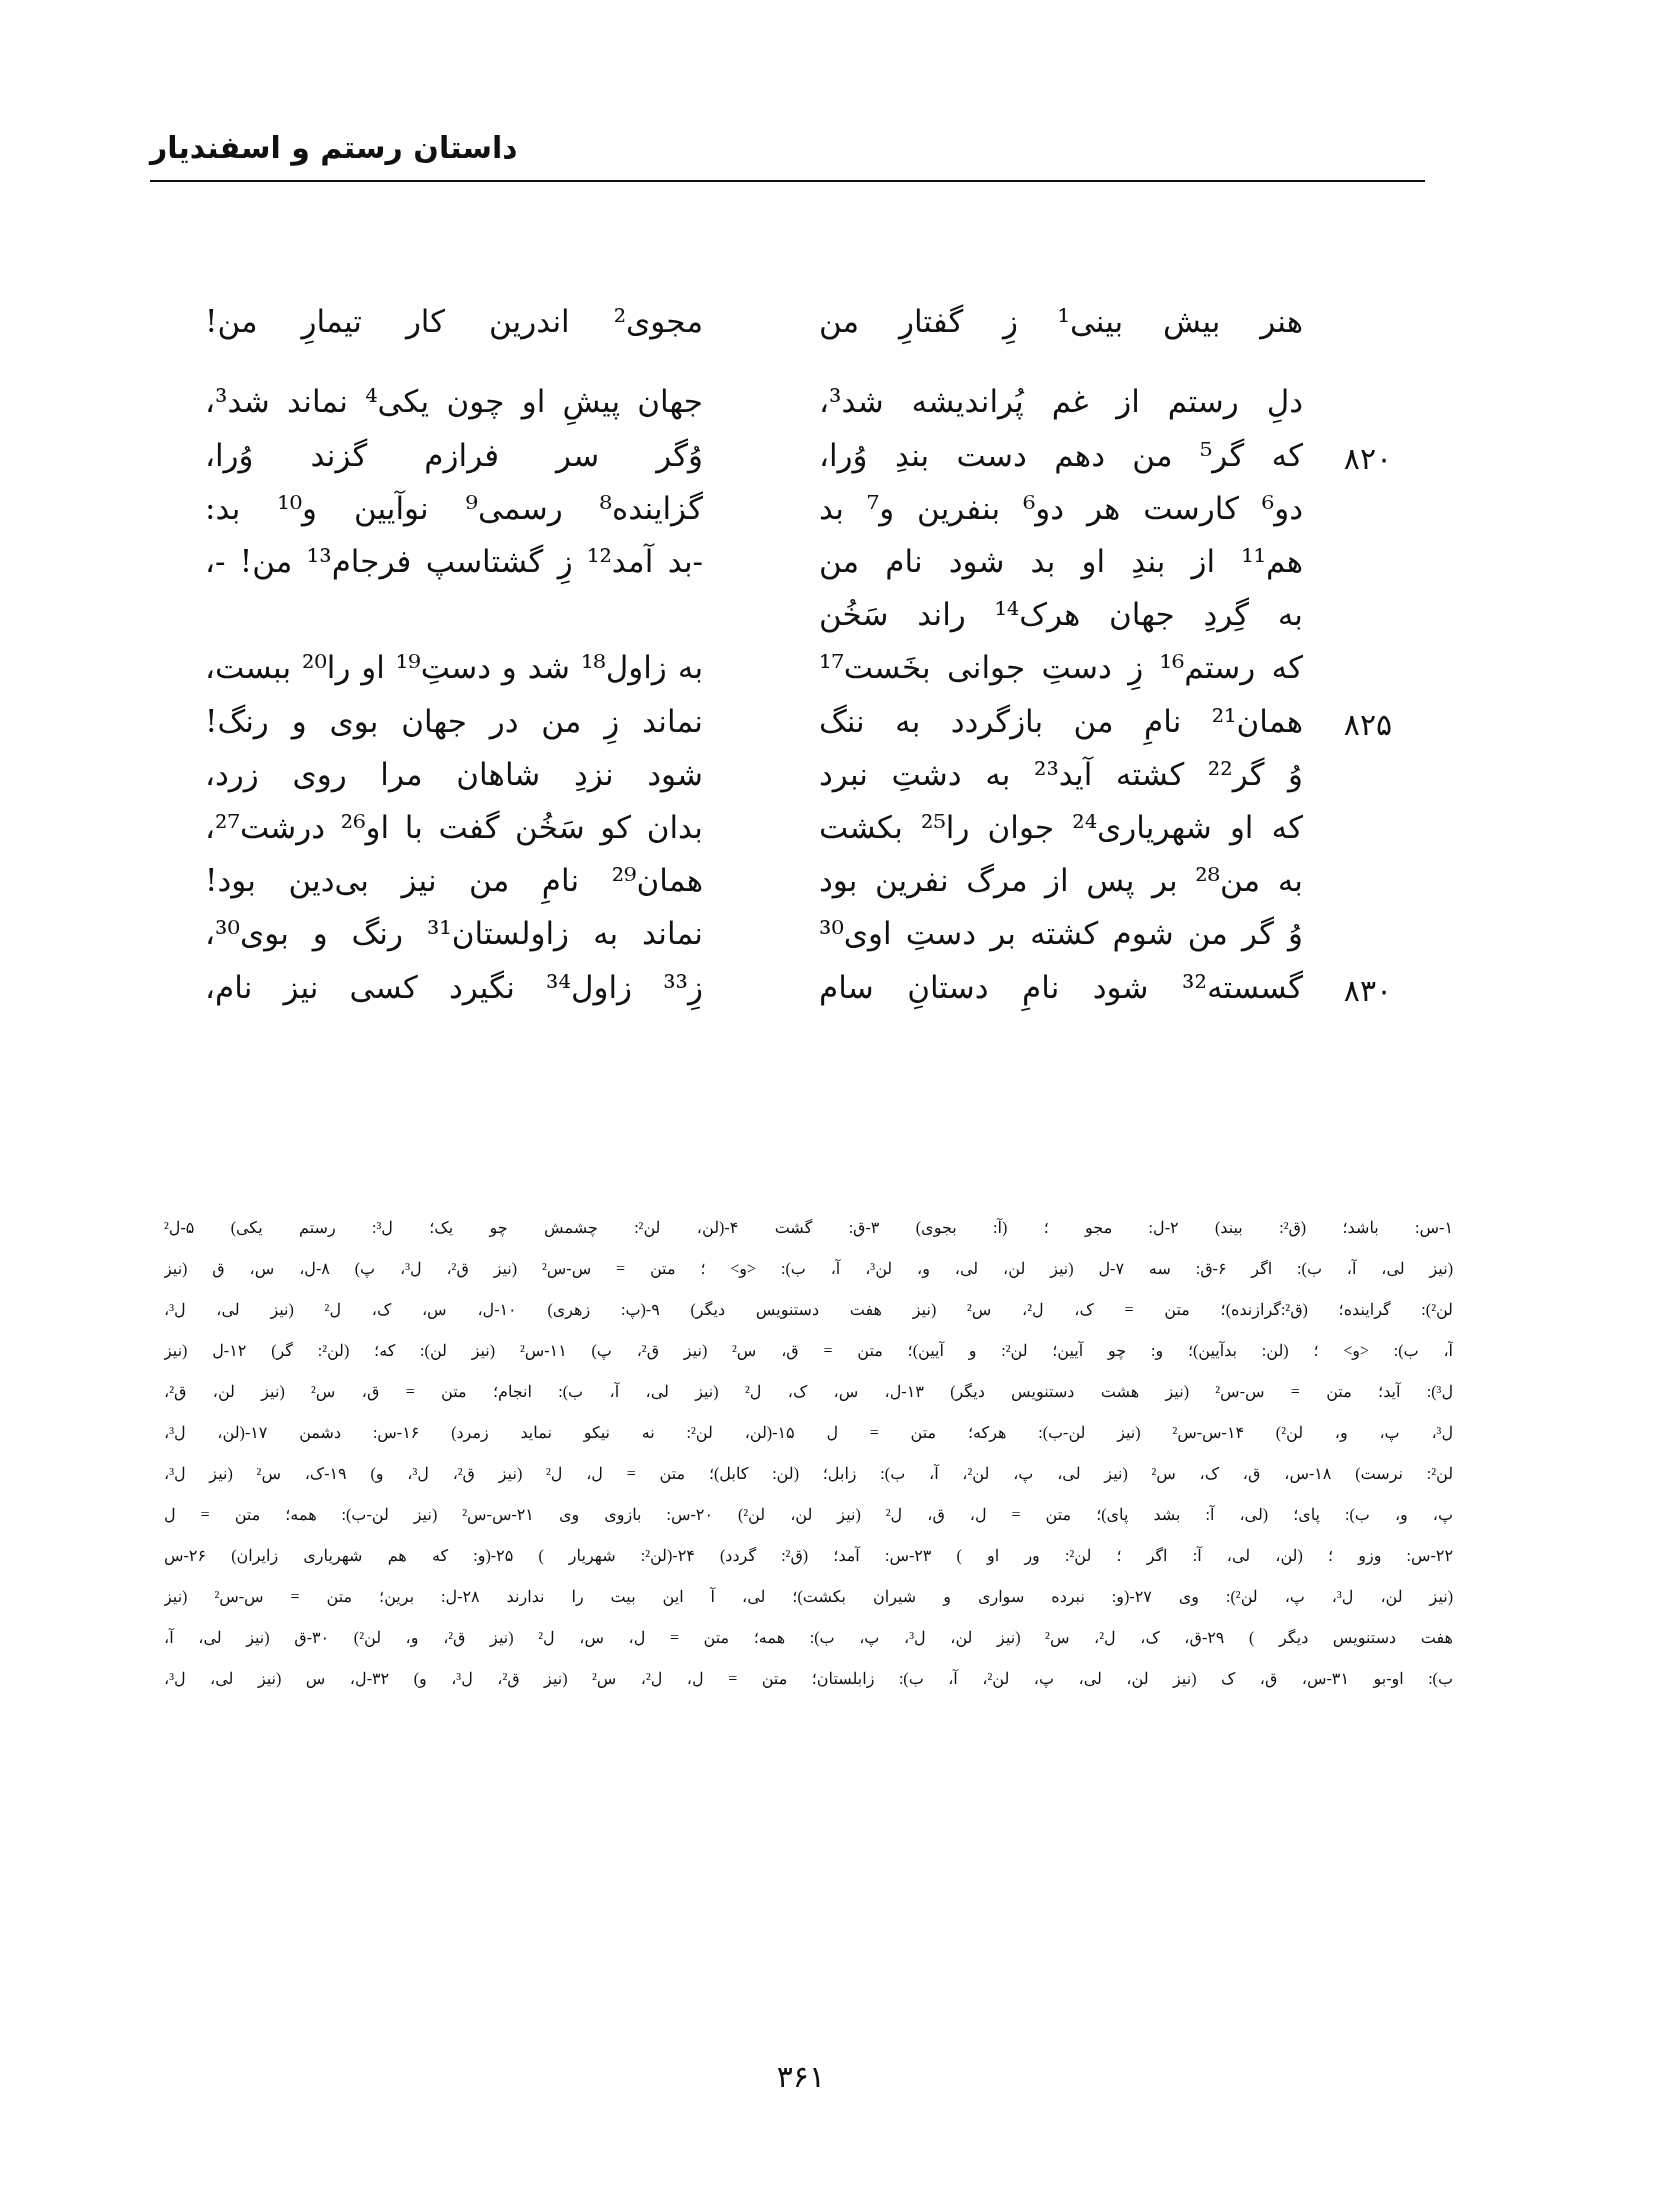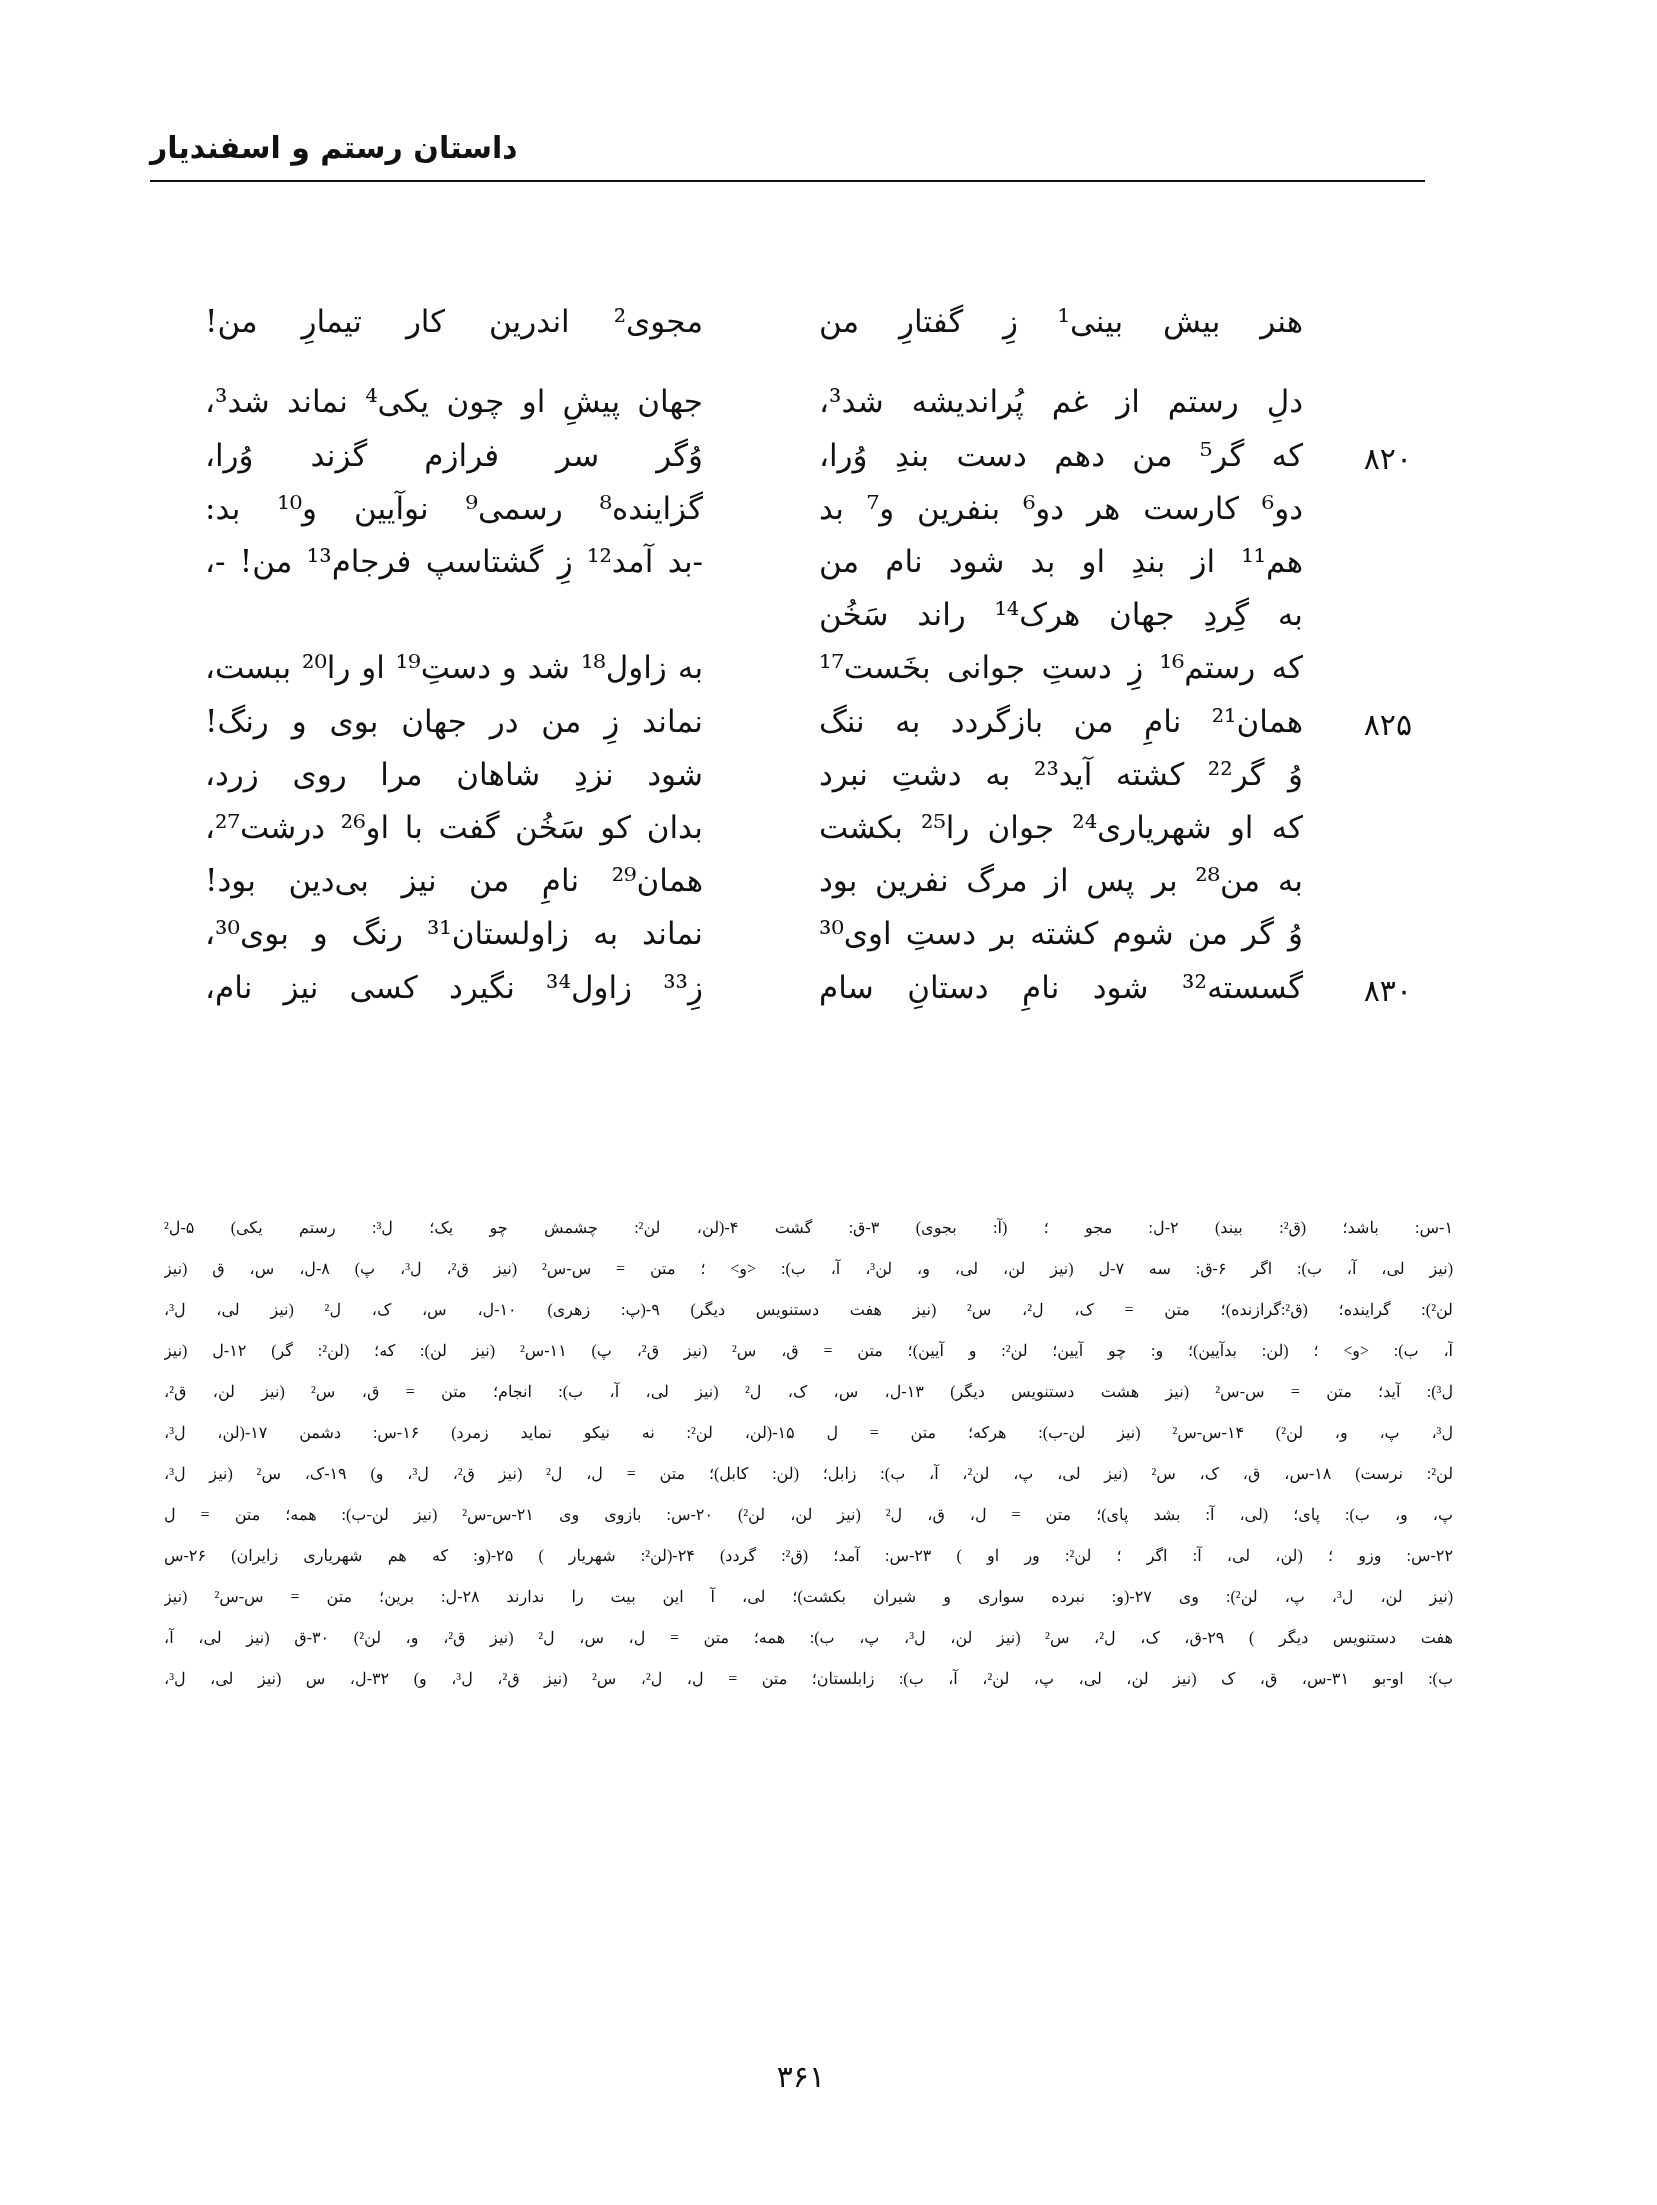--- a/index.html
+++ b/index.html
@@ -4,21 +4,21 @@
 <style>
   html, body { margin: 0; padding: 0; background: #ffffff; }
   body { width: 1658px; height: 2205px; position: relative; overflow: hidden;
          font-family: "DejaVu Serif", "Liberation Serif", serif; color: #111; }
   .header { position: absolute; left: 150px; top: 130px; width: 1275px; height: 55px; }
   .header-title { position: absolute; left: 0; top: 0; font-family: "DejaVu Sans", sans-serif;
                   font-weight: bold; font-size: 30px; direction: rtl; white-space: nowrap; text-align: center; }
   .header-rule { position: absolute; left: 0; right: 0; top: 50px; height: 0; border-top: 2.7px solid #111; }
   .poem { position: absolute; left: 205px; top: 303px; width: 1214px; }
   .verse-row { position: absolute; left: 0; width: 1214px; height: 48px; direction: rtl; }
-  .verse-num { position: absolute; right: 7px; width: 68px; text-align: right; font-size: 30px; top: 4.1px; }
+  .verse-num { position: absolute; right: 17px; width: 68px; text-align: center; font-size: 30px; top: 4.1px; }
   .hem { position: absolute; font-size: 31px; top: 0; white-space: nowrap; text-align: justify;
          text-align-last: justify; direction: rtl; }
   .hem-right { right: 116px; width: 484px; }
   .hem-left { right: 716px; width: 498px; margin-left: 16px; }
   .footnotes { position: absolute; left: 164px; top: 1207px; width: 1289px; direction: rtl;
                font-family: Liberation Serif, serif; font-size: 16px; line-height: 41px;
                text-align: justify; text-align-last: right; }
   .fn-line { display: block; white-space: nowrap; text-align: justify; text-align-last: justify; height: 41px; overflow: hidden; }
   .fn-line.last { text-align-last: right; }
   .page-number { position: absolute; left: 750px; top: 2059px; width: 75px; text-align: right;

